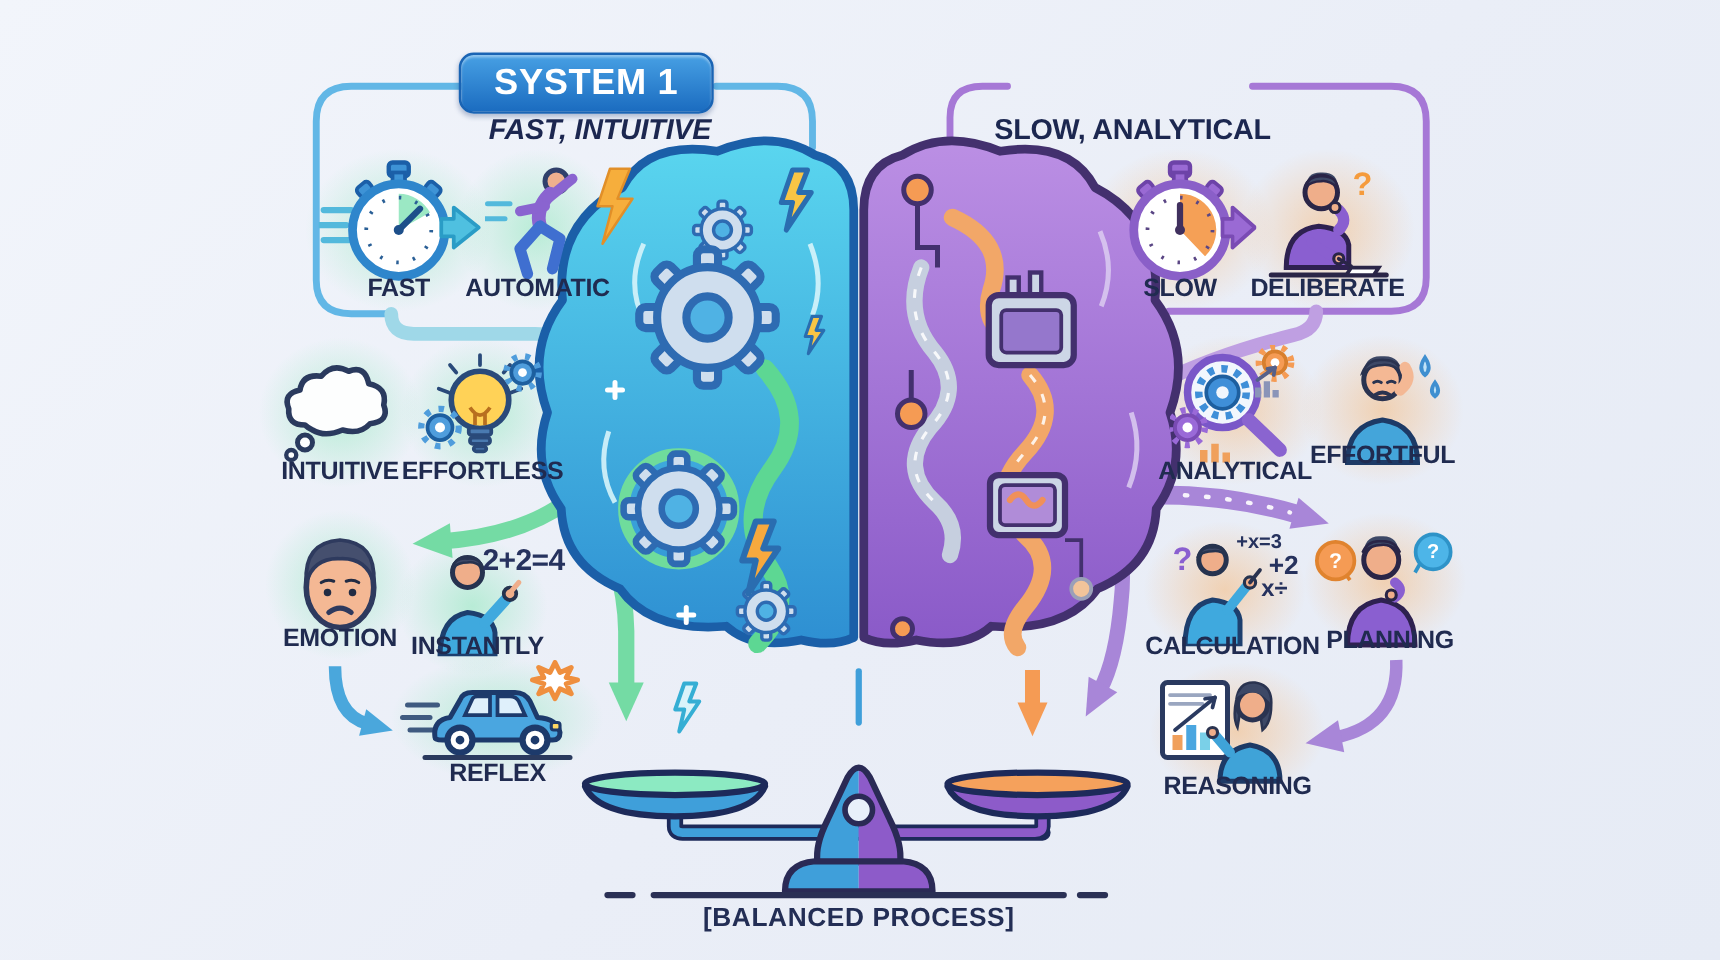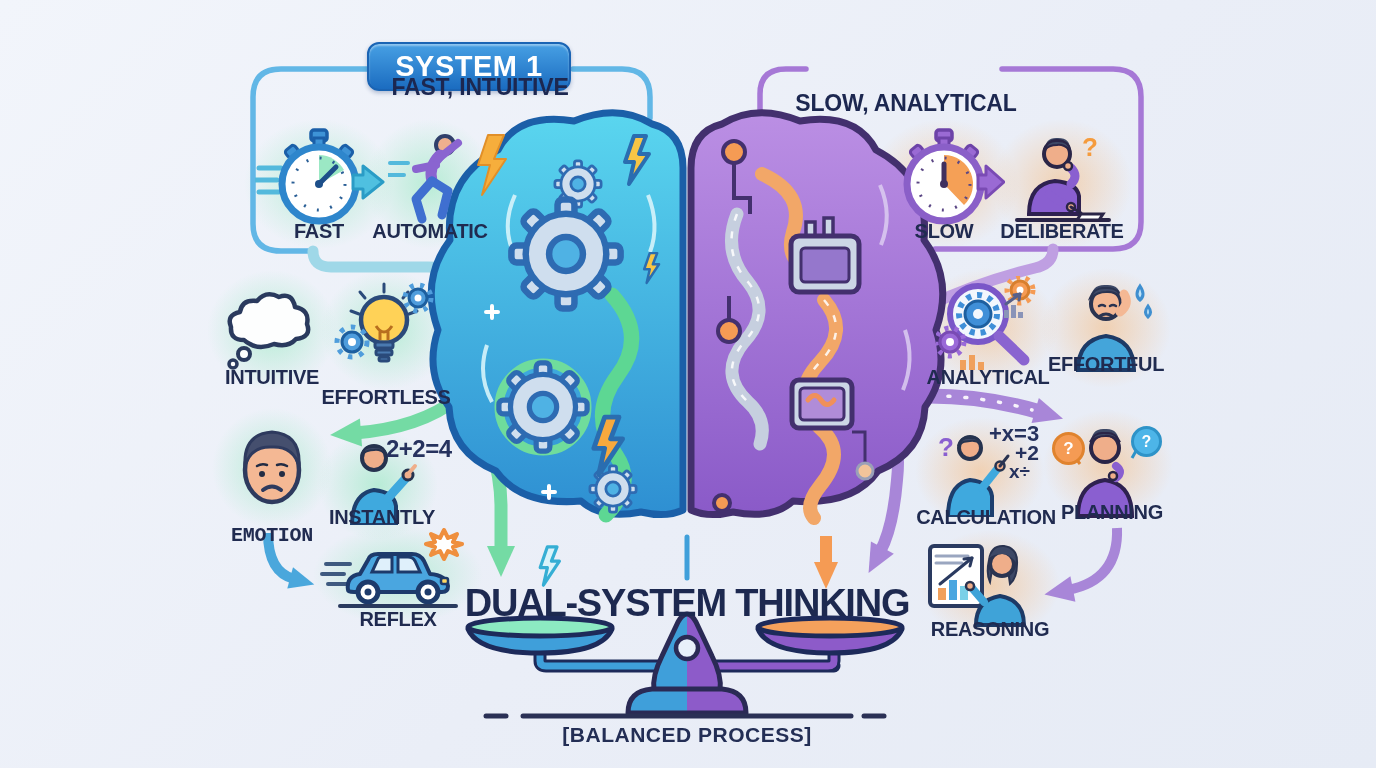--- a/index.html
+++ b/index.html
@@ -16,21 +16,21 @@
          box-shadow:0 2px 4px rgba(30,60,120,.3), inset 0 2px 2px rgba(255,255,255,.4);}
   .badge.s1{left:367px;top:42px;background:linear-gradient(#47a0e4,#1b6cc0);border:2px solid #1a64b4;}
   .badge.s2{left:808px;top:42px;background:linear-gradient(#a36cd8,#7b3fbe);border:2px solid #6d37ad;}
   .sub{position:absolute;transform:translateX(-50%);font-weight:700;font-size:23px;color:#1c2750;letter-spacing:-.2px;white-space:nowrap;}
   .lbl{position:absolute;transform:translateX(-50%);font-weight:700;font-size:20px;color:#202b50;letter-spacing:-.3px;white-space:nowrap;}
   .title{position:absolute;left:687px;top:582px;transform:translateX(-50%);font-weight:700;font-size:38px;color:#1d2950;letter-spacing:-1.2px;white-space:nowrap;}
   .footer{position:absolute;left:687px;top:723px;transform:translateX(-50%);font-weight:700;font-size:21px;color:#232e55;letter-spacing:.5px;white-space:nowrap;}
   .q{position:absolute;font-weight:700;font-size:26px;}
   .q.orange{color:#f59b3c;} .q.purple{color:#8a5fd0;}
   .math{position:absolute;left:989px;top:424px;color:#26325e;font-weight:700;line-height:19px;}
-  .math .m1{font-size:22px;} .math .m2{font-size:21px;padding-left:26px;} .math .m3{font-size:19px;padding-left:20px;}
+  .math .m1{font-size:16px;} .math .m2{font-size:21px;padding-left:26px;} .math .m3{font-size:19px;padding-left:20px;}
   .bubble{position:absolute;border-radius:50%;color:#fff;font-weight:700;display:flex;align-items:center;justify-content:center;}
   .bubble.orange{left:1052px;top:432px;width:27px;height:27px;background:#f59b54;border:3px solid #e0832e;font-size:17px;}
   .bubble.blue{left:1131px;top:426px;width:25px;height:25px;background:#4db5e8;border:3px solid #2e93c8;font-size:16px;}
   .eq{position:absolute;left:386px;top:435px;font-weight:700;font-size:24px;color:#26325e;letter-spacing:-.5px;}
 </style>
 </head>
 <body>
 
 <div class="stage">
 
@@ -449,28 +449,28 @@
       <path d="M61 20 Q63 5 76 6 Q90 8 89 24 Q89 38 82 44 L80 30 Q80 14 70 16 Q63 18 64 30 L62 42 Q58 34 61 20 Z" fill="#3d4866" stroke="#2a3350" stroke-width="2"></path>
       <circle cx="74" cy="24" r="12" fill="#efae8a" stroke="#2a3350" stroke-width="4"></circle>
       <path d="M61 18 Q65 8 75 9 Q86 10 88 22 Q80 13 74 14 Q66 14 61 18 Z" fill="#3d4866"></path>
       <path d="M48 85 Q48 60 72 56 Q96 60 96 85 Z" fill="#3fa3d8" stroke="#1d3a66" stroke-width="4"></path>
       <path d="M56 62 L44 48" stroke="#3fa3d8" stroke-width="8" stroke-linecap="round"></path>
       <circle cx="42" cy="46" r="4" fill="#efae8a" stroke="#2a3350" stroke-width="2.5"></circle>
     </svg>
   </div>
 
   <div class="badge s1">SYSTEM 1</div>
-  <div class="sub" style="left:480px;top:74px;">FAST, INTUITIVE</div>
+  <div class="sub" style="left:480px;top:90px;font-style:italic;">FAST, INTUITIVE</div>
   <div class="sub" style="left:906px;top:90px;">SLOW, ANALYTICAL</div>
 
   <div class="lbl" style="left:319px;top:220px;">FAST</div>
   <div class="lbl" style="left:430px;top:220px;">AUTOMATIC</div>
   <div class="lbl" style="left:272px;top:366px;">INTUITIVE</div>
-  <div class="lbl" style="left:386px;top:366px;margin-top:20px;">EFFORTLESS</div>
-  <div class="lbl" style="left:272px;top:524px;font-family:Liberation Mono, monospace;">EMOTION</div>
+  <div class="lbl" style="left:386px;top:366px;">EFFORTLESS</div>
+  <div class="lbl" style="left:272px;top:500px;">EMOTION</div>
   <div class="lbl" style="left:382px;top:506px;">INSTANTLY</div>
   <div class="lbl" style="left:398px;top:608px;text-align:right;">REFLEX</div>
 
   <div class="lbl" style="left:944px;top:220px;">SLOW</div>
   <div class="lbl" style="left:1062px;top:220px;">DELIBERATE</div>
   <div class="lbl" style="left:988px;top:366px;">ANALYTICAL</div>
   <div class="lbl" style="left:1106px;top:353px;">EFFORTFUL</div>
   <div class="lbl" style="left:986px;top:506px;">CALCULATION</div>
   <div class="lbl" style="left:1112px;top:501px;">PLANNING</div>
   <div class="lbl" style="left:990px;top:618px;">REASONING</div>
@@ -481,16 +481,15 @@
 
   <div class="math">
     <div class="m1">+x=3</div>
     <div class="m2">+2</div>
     <div class="m3">x÷</div>
   </div>
 
   <div class="bubble orange">?</div>
   <div class="bubble blue">?</div>
 
-  <div class="title">DUAL-SYSTEM THINKING</div>
   <div class="footer">[BALANCED PROCESS]</div>
 
 </div>
 
 </body></html>

